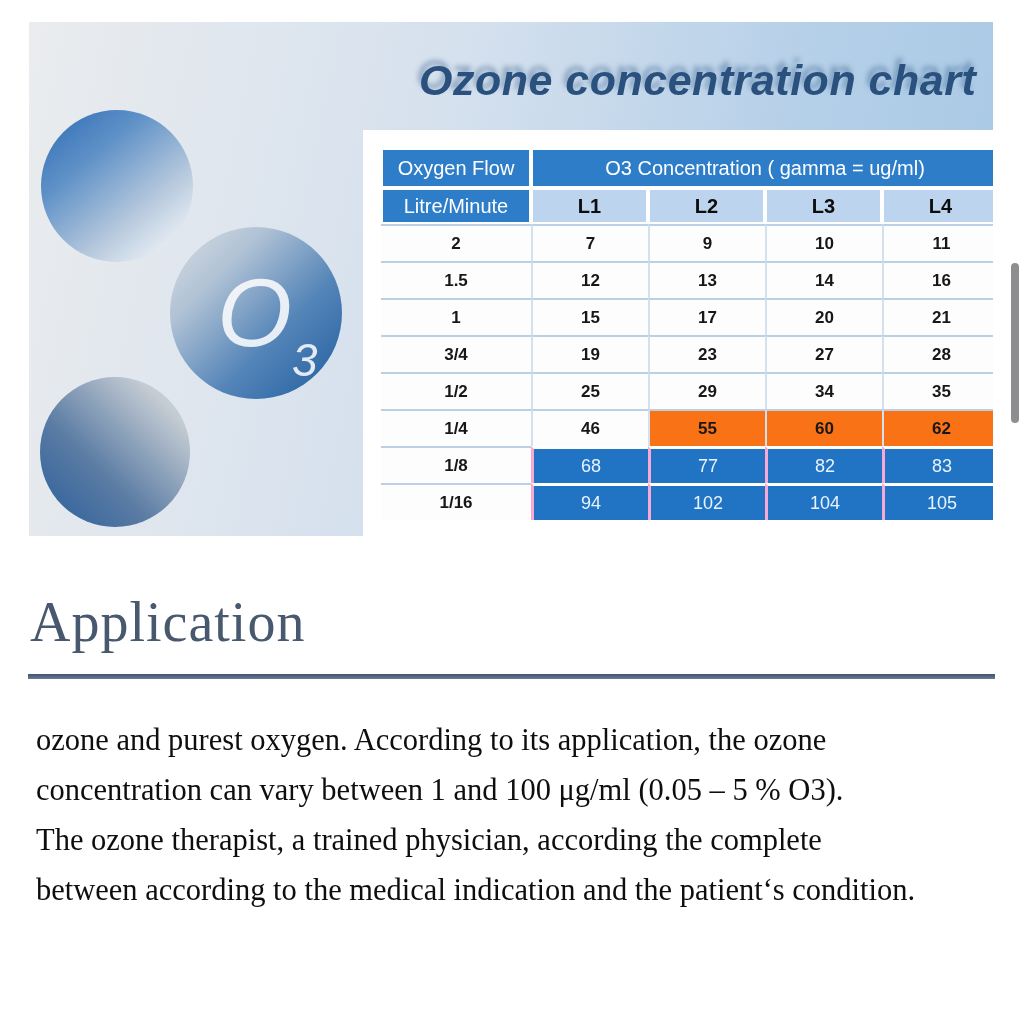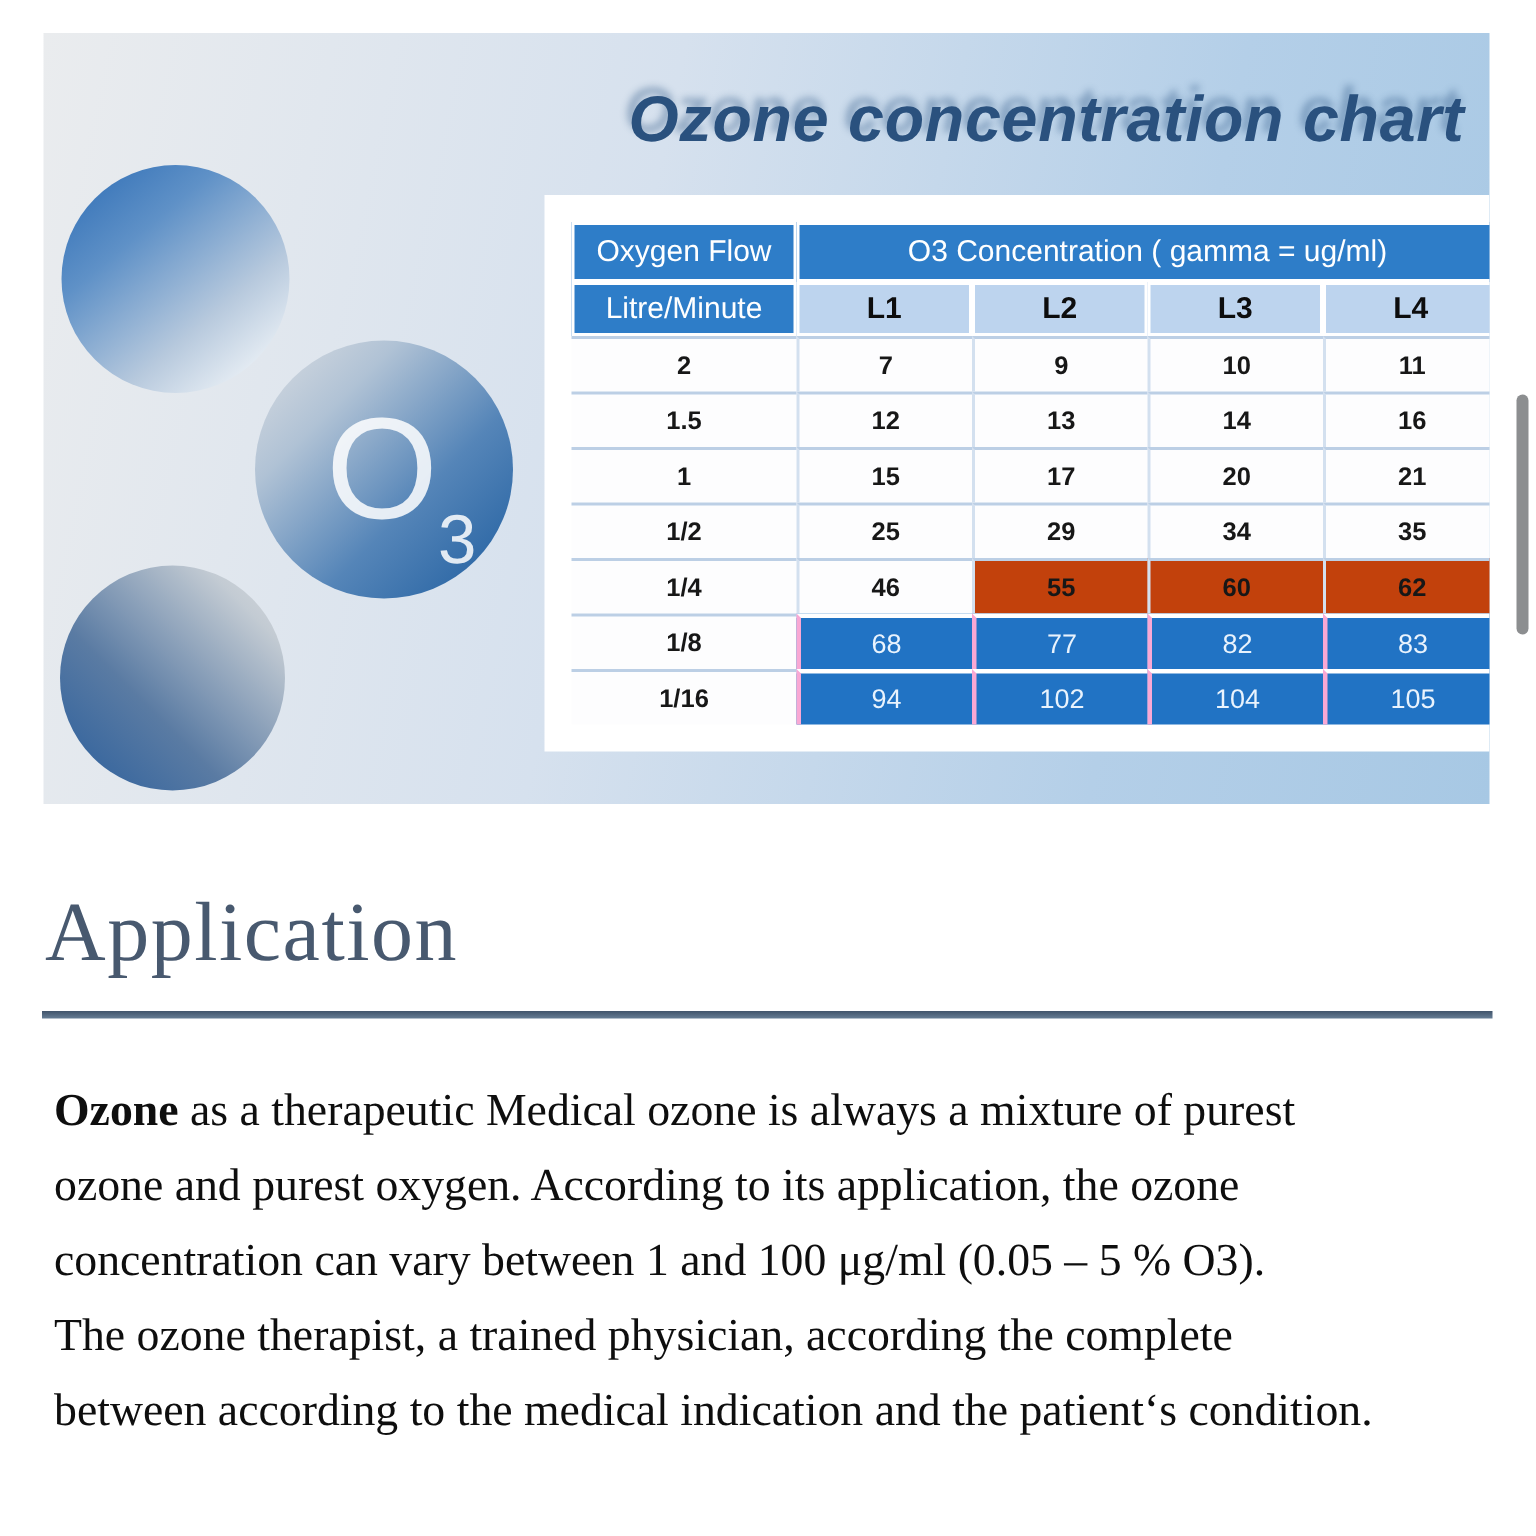--- a/index.html
+++ b/index.html
@@ -19,21 +19,21 @@
   .bubble-2 {
     left:141px; top:205px; width:172px; height:172px;
     background:linear-gradient(135deg, #dbdee2 0%, #b0c2d5 28%, #56премa8 0%, #5585b8 62%, #1e5d9f 100%);
     background:linear-gradient(135deg, #dbdee2 0%, #b0c2d5 28%, #5585b8 62%, #1e5d9f 100%);
     display:flex; align-items:center; justify-content:center;
   }
   .bubble-3 {
     left:11px; top:355px; width:150px; height:150px;
     background:linear-gradient(45deg, #2a5e9c 0%, #5a7ba3 38%, #c3cbd3 82%, #d9dce0 100%);
   }
-  .o3-label { color:rgba(255,255,255,0.85); line-height:1; padding-left:6px;margin-left:17px; }
+  .o3-label { color:rgba(255,255,255,0.85); font-style:italic; line-height:1; padding-left:6px;margin-left:17px; }
   .o3-label .sym { font-size:96px; font-weight:400; }
   .o3-label .sub { font-size:46px; display:inline-block; transform:translateY(30px); }
 
   .banner-title {
     position:absolute; left:390px; top:34px;
     font-size:43px; font-style:italic; font-weight:700; color:#2a517e;
     text-shadow:-3px -6px 5px rgba(42,84,131,0.38);
     white-space:nowrap; letter-spacing:0.5px;
   }
 
@@ -53,21 +53,21 @@
   thead tr:last-child .th-blue { height:36px; }
   .th-light {
     background:#bdd4ee; color:#0d0d0d; font-size:20px; font-weight:700;
     height:36px; border:2px solid #ffffff;
   }
   tbody td {
     height:37px; font-size:17px; font-weight:700; color:#171717;
     background:#fdfdfe; border-top:2px solid #bccfe5;
   }
   tbody td.value-cell { border-left:2px solid #d3e0ef; }
-  tbody td.medium { background:#c2410c; }
+  tbody td.medium { background:#f97316; }
   tbody td.dark {
     background:#2173c4; color:#e9f3fd; font-weight:400; font-size:18px;
     border-left:3px solid #f9a8d4; border-top:3px solid #ffffff;
   }
 
   
   .scroll-thumb {
     position:absolute; left:1011px; top:263px; width:8px; height:160px;
     background:#8c8e90; border-radius:5px;
   }
@@ -141,20 +141,27 @@
             <td class="value-cell plain">16</td>
           </tr>
           <tr>
             <td class="flow-cell">1</td>
             <td class="value-cell plain">15</td>
             <td class="value-cell plain">17</td>
             <td class="value-cell plain">20</td>
             <td class="value-cell plain">21</td>
           </tr>
           <tr>
+            <td class="flow-cell">3/4</td>
+            <td class="value-cell plain">19</td>
+            <td class="value-cell plain">23</td>
+            <td class="value-cell plain">27</td>
+            <td class="value-cell plain">28</td>
+          </tr>
+          <tr>
             <td class="flow-cell">1/2</td>
             <td class="value-cell plain">25</td>
             <td class="value-cell plain">29</td>
             <td class="value-cell plain">34</td>
             <td class="value-cell plain">35</td>
           </tr>
           <tr>
             <td class="flow-cell">1/4</td>
             <td class="value-cell plain">46</td>
             <td class="value-cell medium">55</td>
@@ -178,18 +185,17 @@
         </tbody>
     </table>
   </div>
 </div>
 
 <div class="scroll-thumb"></div>
 
 <div class="section-heading">Application</div>
 <div class="divider"></div>
 <div class="paragraph" id="paragraph">
-    <div class="line"><span class="lead">Ozone</span> as a therapeutic Medical ozone is always a mixture of purest</div>
     <div class="line">ozone and purest oxygen. According to its application, the ozone</div>
     <div class="line">concentration can vary between 1 and 100 μg/ml (0.05 – 5 % O3).</div>
     <div class="line">The ozone therapist, a trained physician, according the complete</div>
     <div class="line">between according to the medical indication and the patient‘s condition.</div>
   </div>
 
 </body></html>

